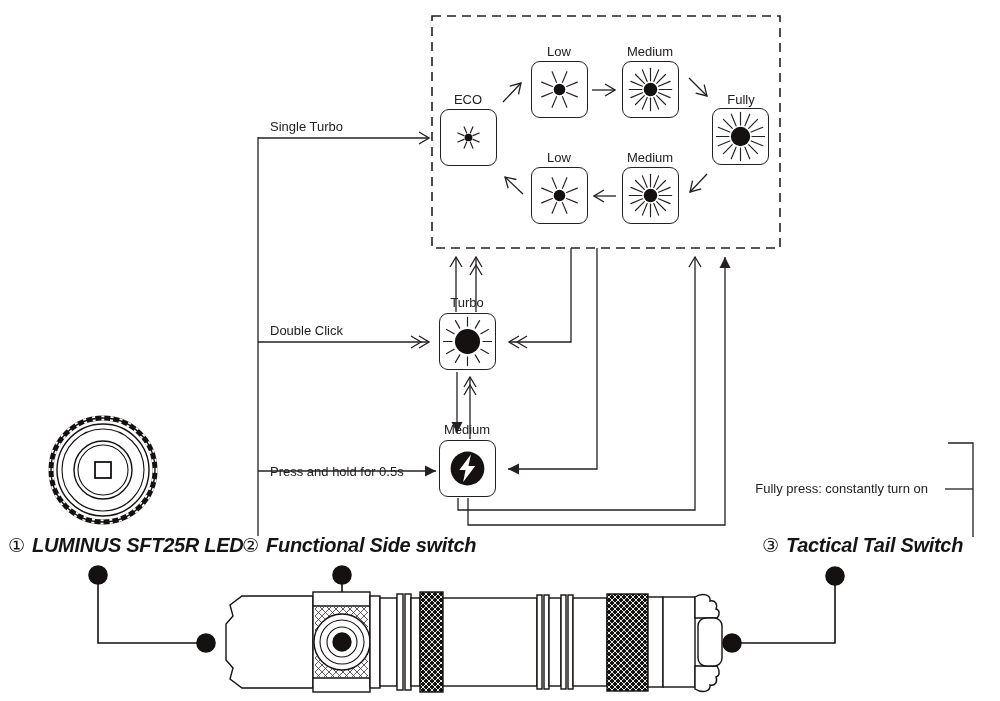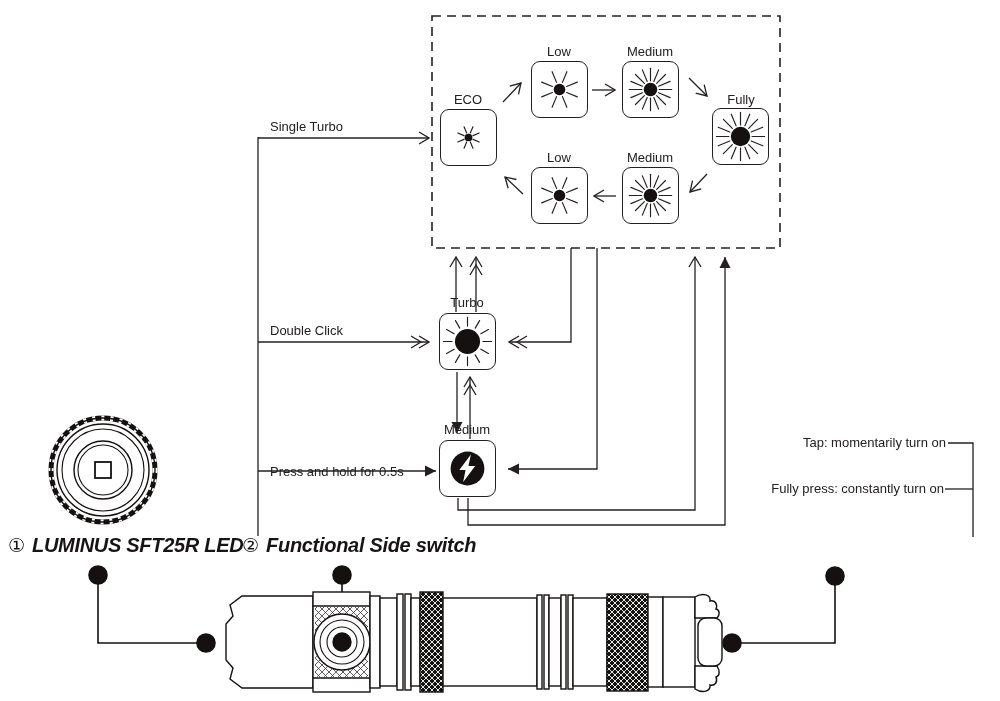--- a/index.html
+++ b/index.html
@@ -268,23 +268,25 @@
   <div class="lbl center" style="left:741px;top:91px">Fully</div>
   <div class="lbl center" style="left:559px;top:149px">Low</div>
   <div class="lbl center" style="left:650px;top:149px">Medium</div>
   <div class="lbl center" style="left:467px;top:294px">Turbo</div>
   <div class="lbl center" style="left:467px;top:421px">Medium</div>
 
   <div class="lbl" style="left:270px;top:118px">Single Turbo</div>
   <div class="lbl" style="left:270px;top:322px">Double Click</div>
   <div class="lbl" style="left:270px;top:463px">Press and hold for 0.5s</div>
 
-  <div class="lbl right" style="right:54px;top:434px">Tap: momentarily turn on</div>
-  <div class="lbl right" style="right:56px;top:480px">Fully press: constantly turn on</div>
+  <div class="lbl right" style="right:72px;top:480px">Fully press: constantly turn on</div>
 
   <div class="part" style="left:8px;top:534px">
     <span class="num">①</span><span>LUMINUS SFT25R LED</span>
   </div>
   <div class="part" style="left:242px;top:534px">
     <span class="num">②</span><span>Functional Side switch</span>
   </div>
+  <div class="part" style="left:762px;top:534px">
+    <span class="num">③</span><span>Tactical Tail Switch</span>
+  </div>
 
 </div>
 
 </body></html>

